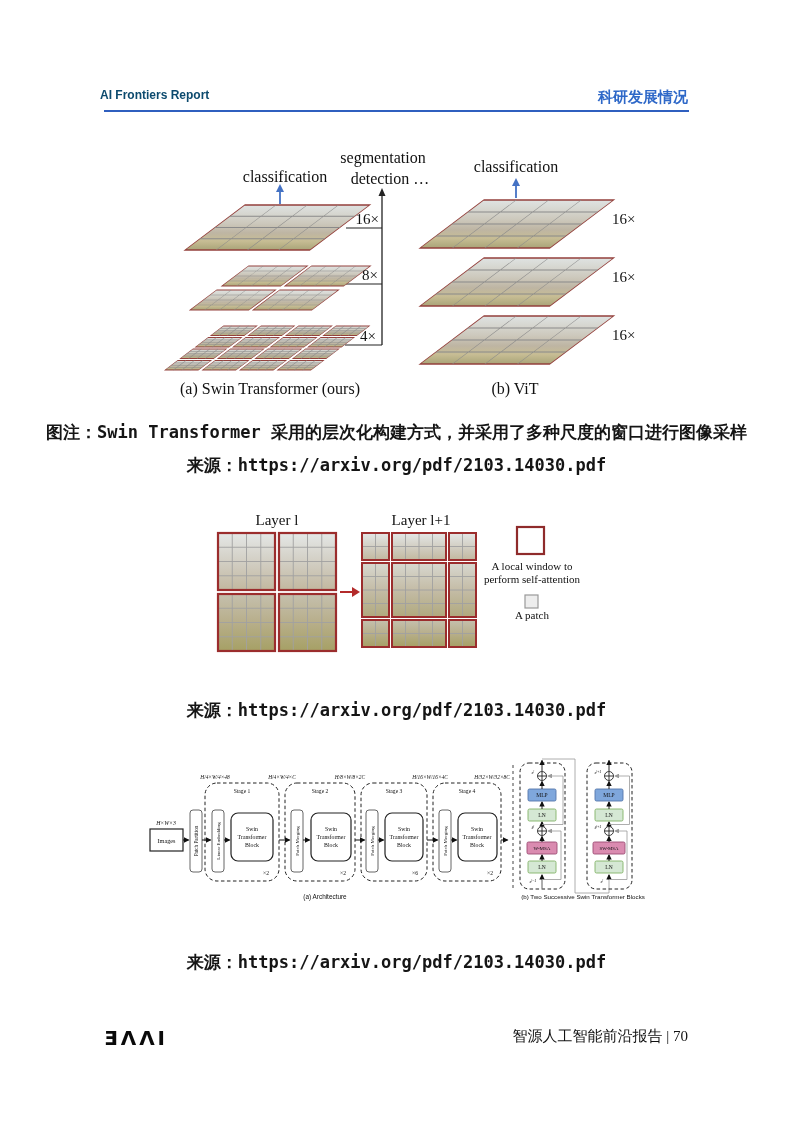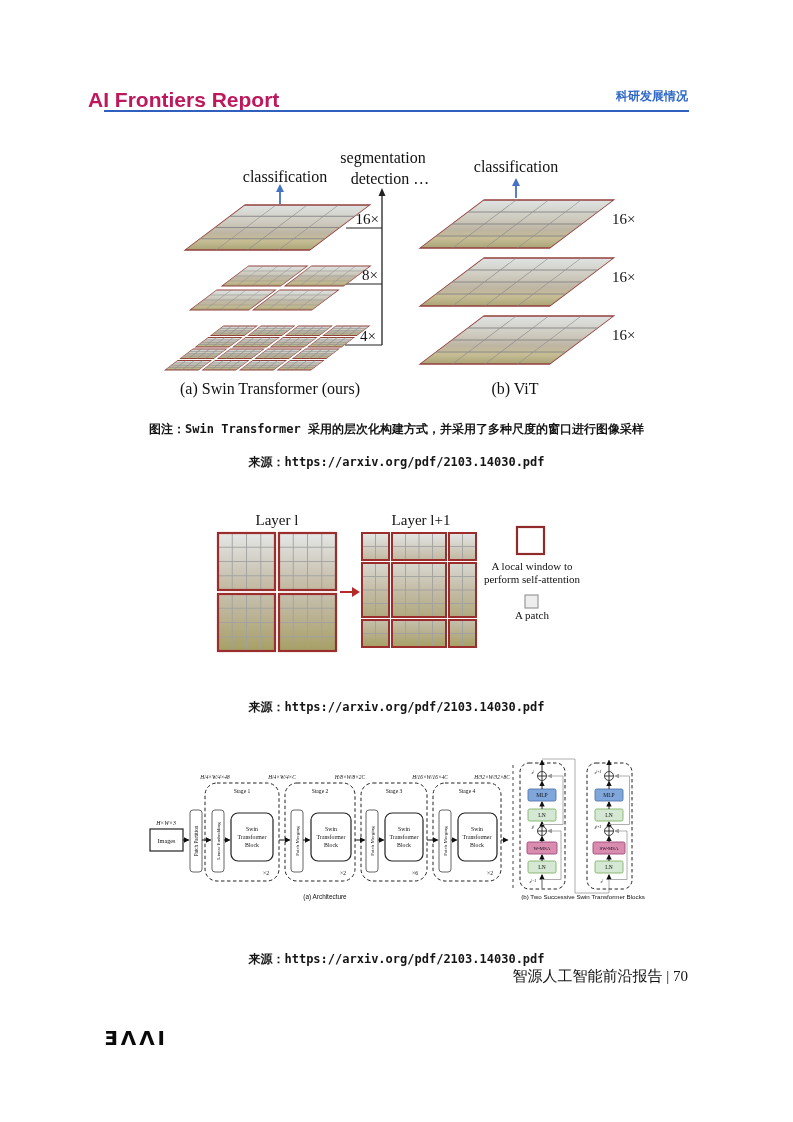--- a/index.html
+++ b/index.html
@@ -1,30 +1,30 @@
 <!DOCTYPE html>
 <html><head>
 <meta charset="utf-8">
 <style>
   html,body{margin:0;padding:0;background:#ffffff;}
   .page{position:relative;width:793px;height:1122px;background:#fff;overflow:hidden;
         font-family:"Liberation Sans",sans-serif;}
   .abs{position:absolute;}
-  .hdr-left{left:88px;top:88px;font-size:21px;font-weight:bold;color:#be185d;}
-  .hdr-right{right:105px;top:88px;font-size:12px;font-weight:bold;color:#2E68C8;
+  .hdr-left{left:100px;top:88px;font-size:12px;font-weight:bold;color:#0c4a6e;}
+  .hdr-right{right:105px;top:88px;font-size:15px;font-weight:bold;color:#2E68C8;
              font-family:"Liberation Serif","DejaVu Serif",serif;}
   .hdr-rule{left:104px;top:110px;width:585px;height:2px;background:#2F5FBF;}
   .cap{left:0;width:793px;text-align:center;
-       font-family:"DejaVu Sans Mono",monospace;font-size:12px;font-weight:bold;color:#151515;}
+       font-family:"DejaVu Sans Mono",monospace;font-size:17px;font-weight:bold;color:#151515;}
   .fig{position:absolute;}
   .sf{font-family:"Liberation Serif","DejaVu Serif",serif;fill:#111;}
   .sans{font-family:"Liberation Sans",sans-serif;fill:#111;}
   .ftr-logo{left:104px;top:1026px;font-size:20px;font-weight:700;color:#0a0a0a;
             letter-spacing:3px;font-family:"DejaVu Sans",sans-serif;}
-  .ftr-right{right:105px;top:967px;font-size:15px;color:#111;
+  .ftr-right{right:105px;top:1027px;font-size:15px;color:#111;
              font-family:"Liberation Serif","DejaVu Serif",serif;}
 </style>
 </head>
 <body>
 
 <div class="page">
 
   <div class="abs hdr-left">AI Frontiers Report</div>
   <div class="abs hdr-right">科研发展情况</div>
   <div class="abs hdr-rule"></div>

